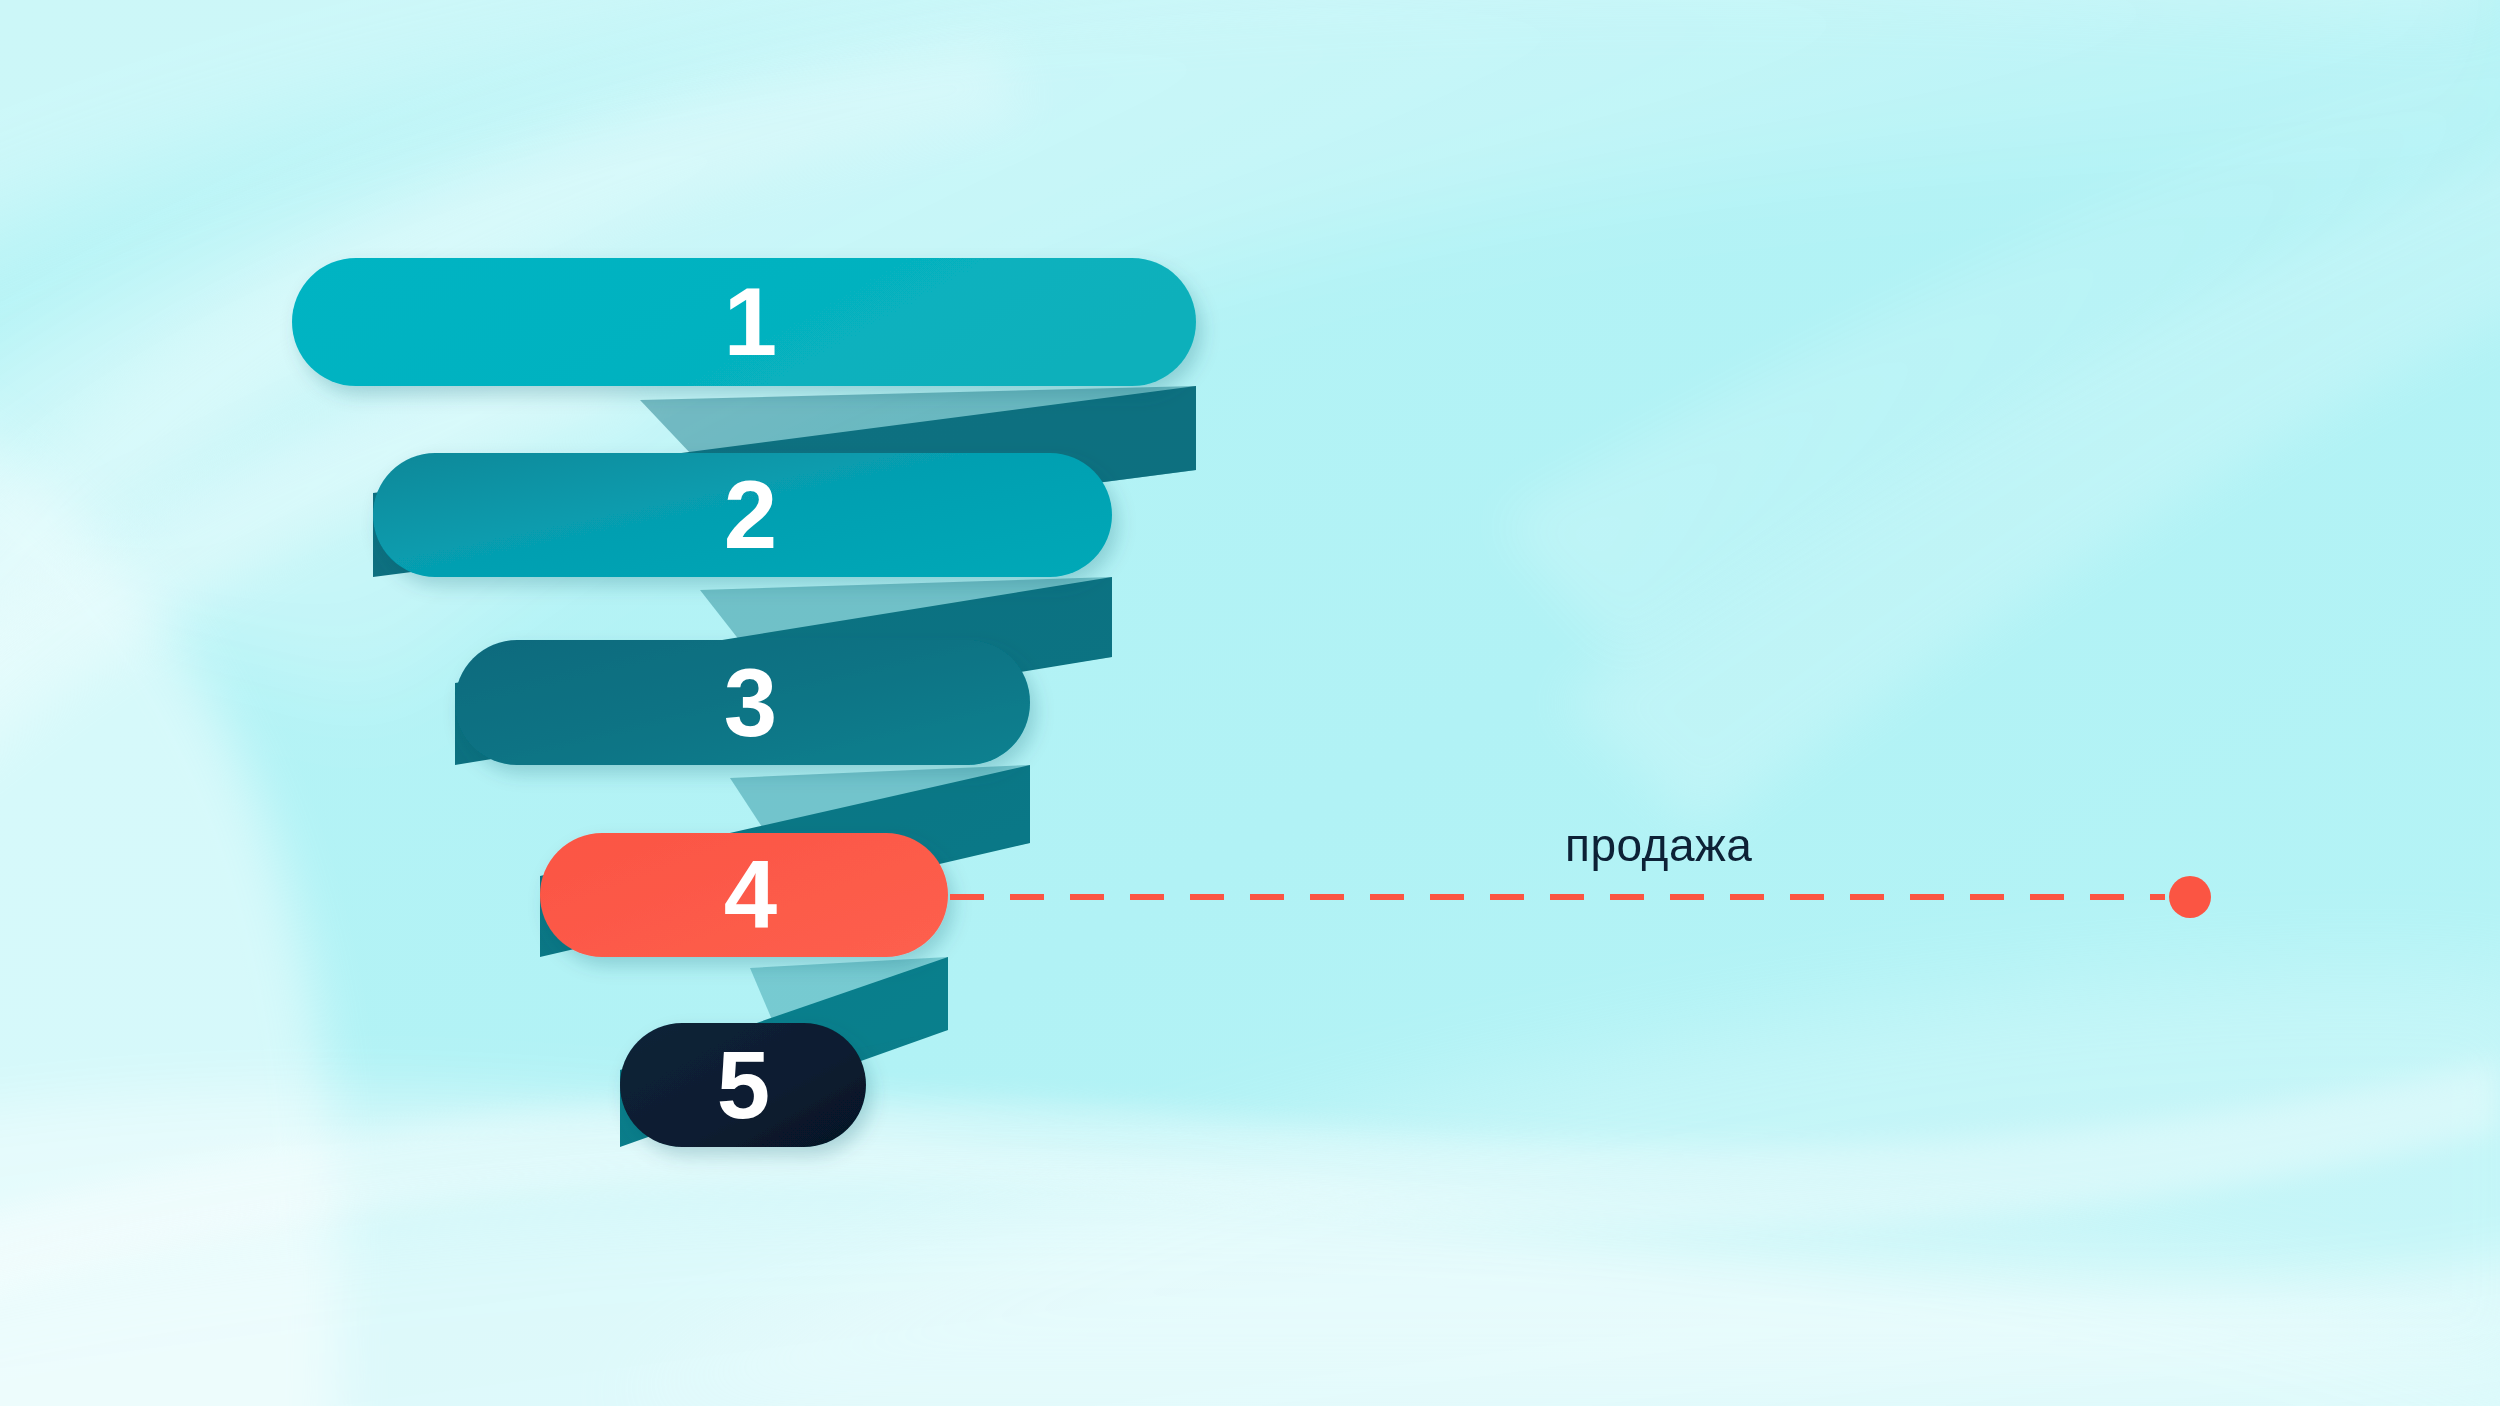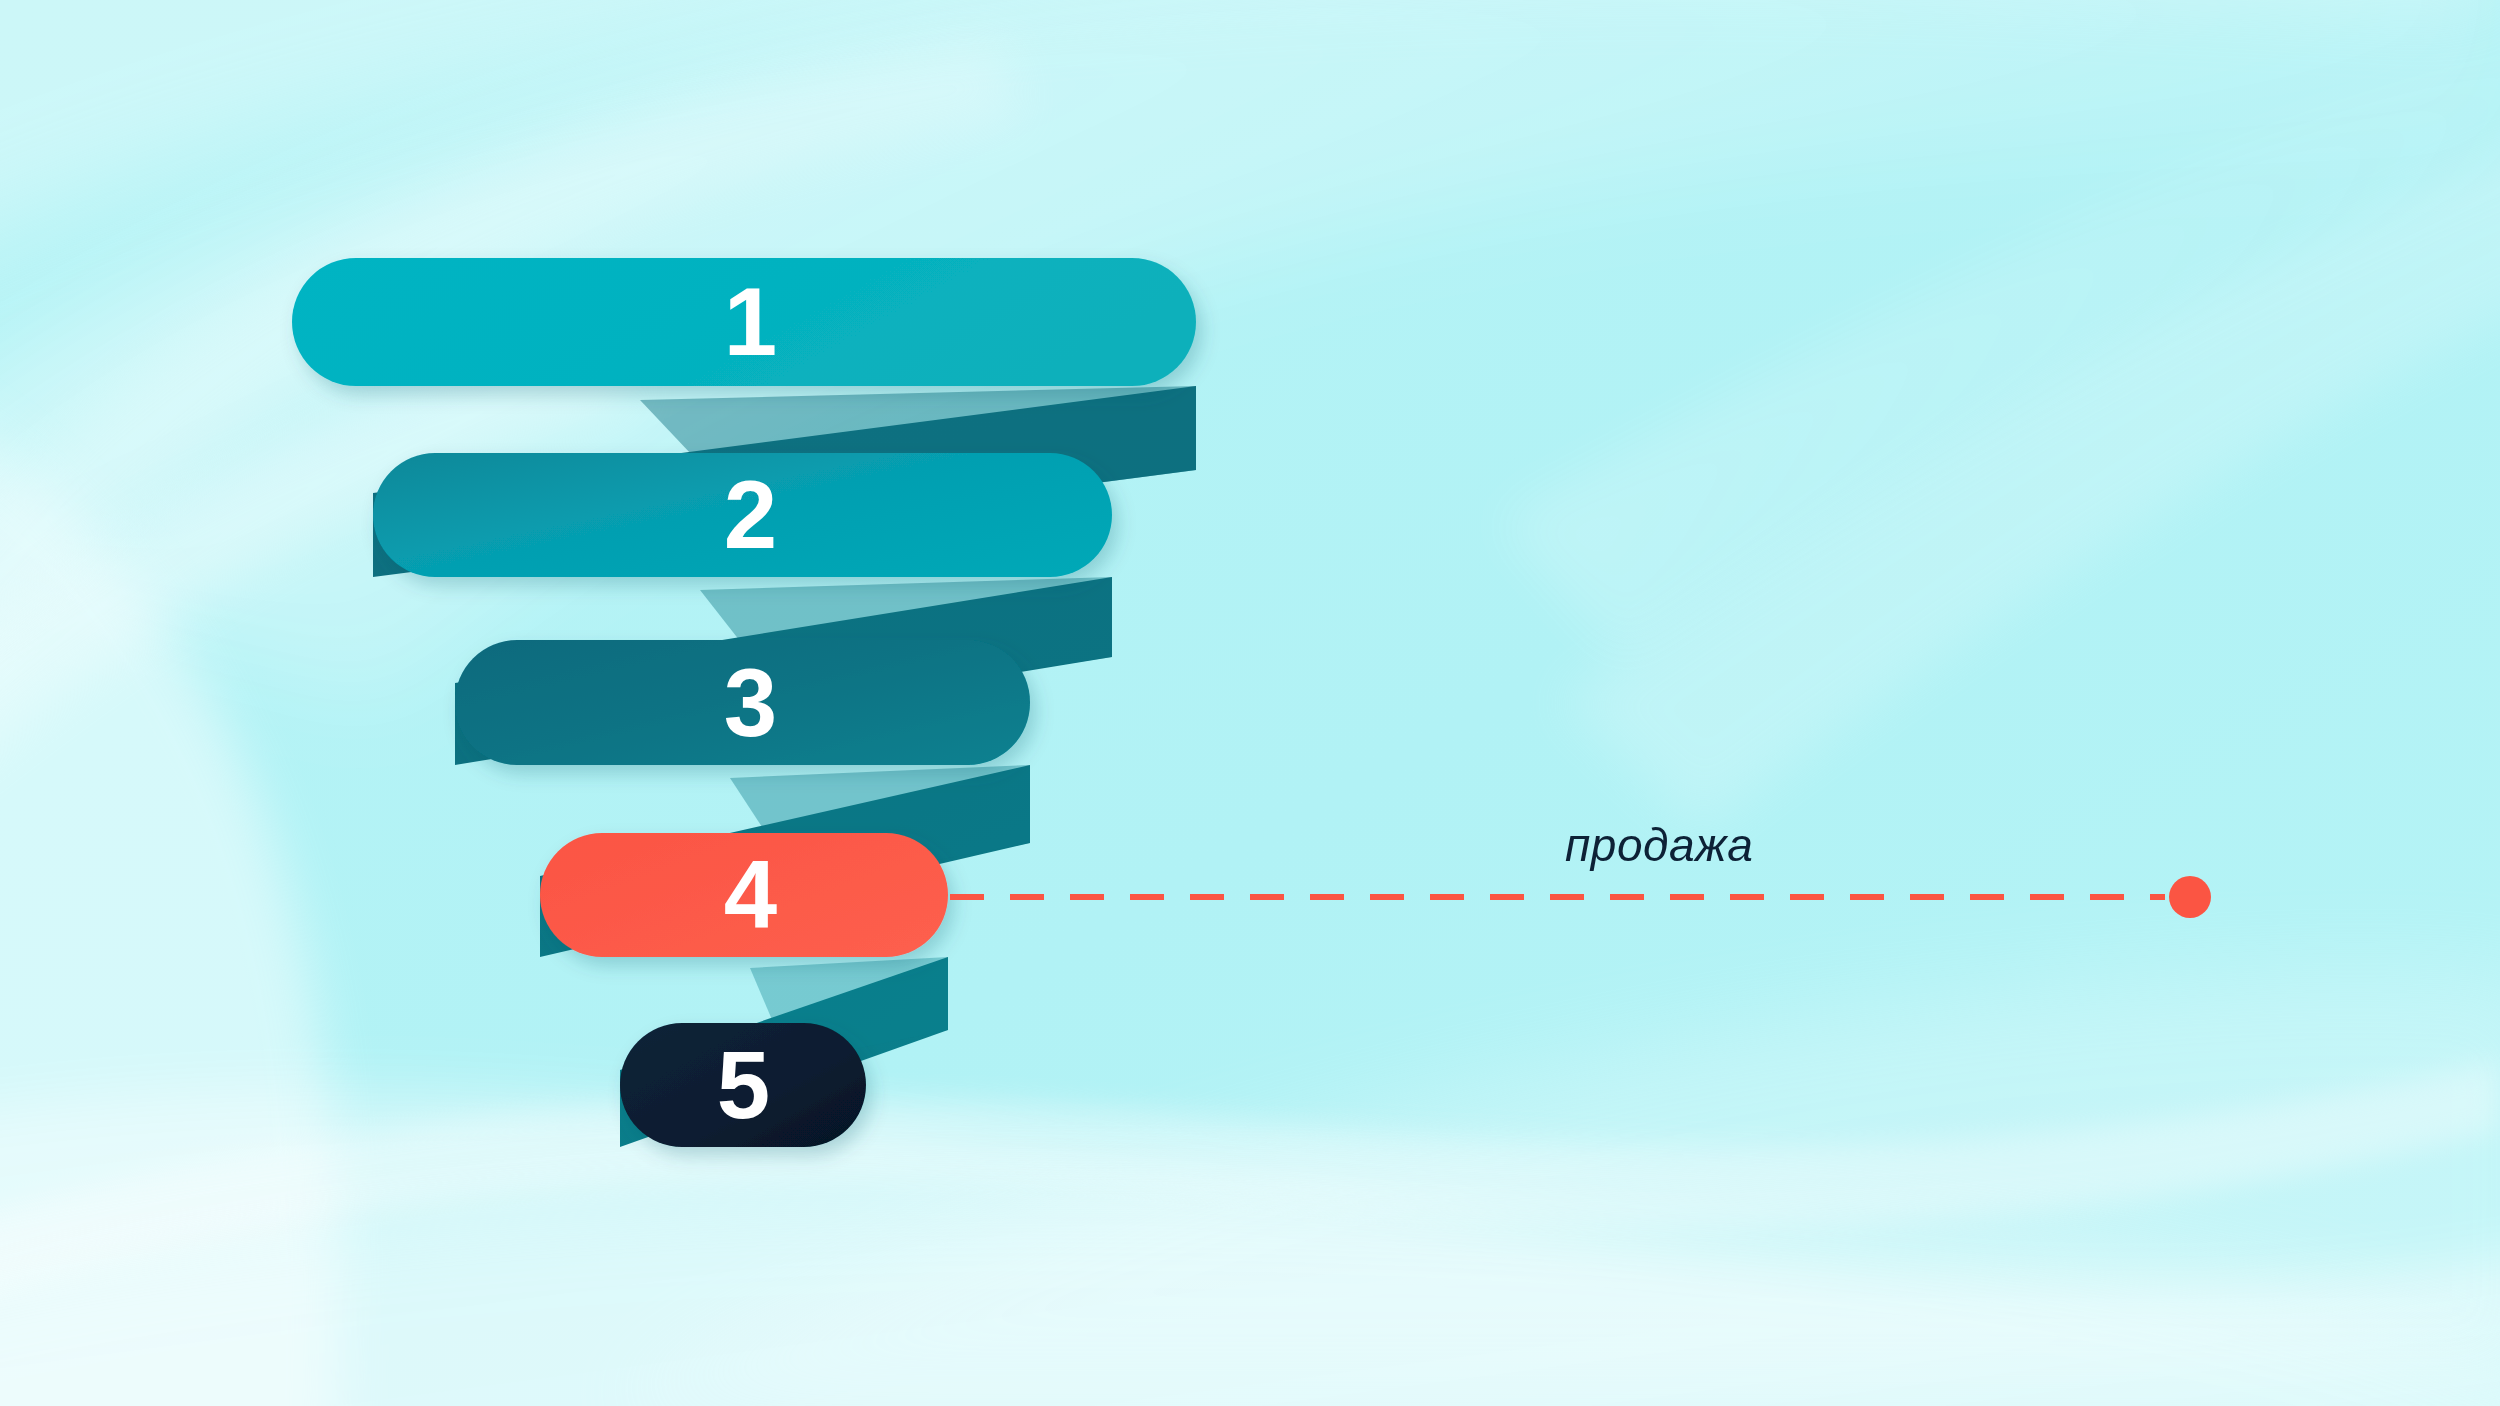--- a/index.html
+++ b/index.html
@@ -40,21 +40,20 @@
     -webkit-user-select: none;
     user-select: none;
   }
   .connector-label {
     position: absolute;
     font-family: "Liberation Sans", sans-serif;
     font-size: 46px;
     color: #0d2136;
     white-space: nowrap;
     letter-spacing: 0.5px;
-    font-style: italic;
   }
 </style>
 </head>
 <body>
 
 <div class="stage">
 
   <svg class="bg-layer" viewBox="0 0 2500 1406" preserveAspectRatio="none" xmlns="http://www.w3.org/2000/svg">
     <defs>
       <linearGradient id="bgBase" x1="0" y1="0" x2="1" y2="1">

